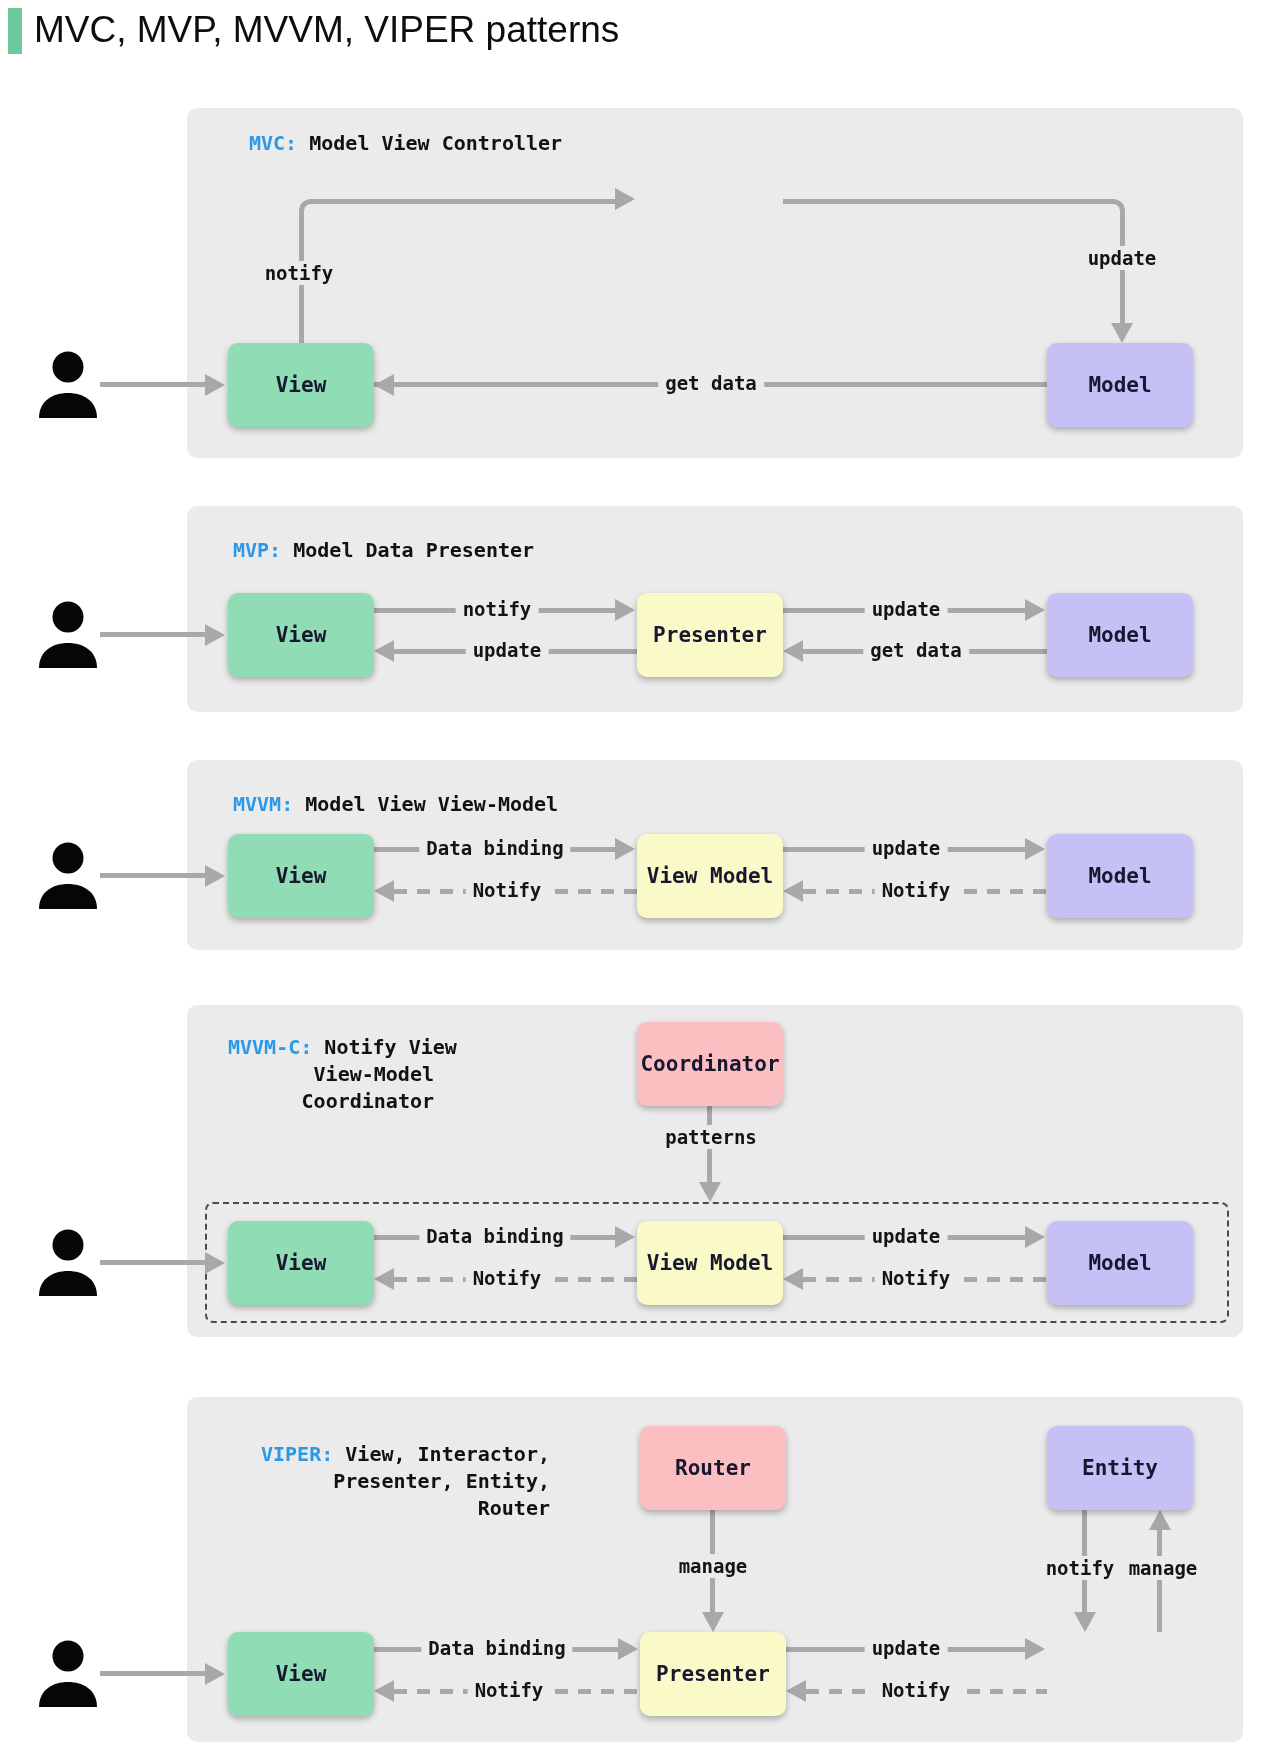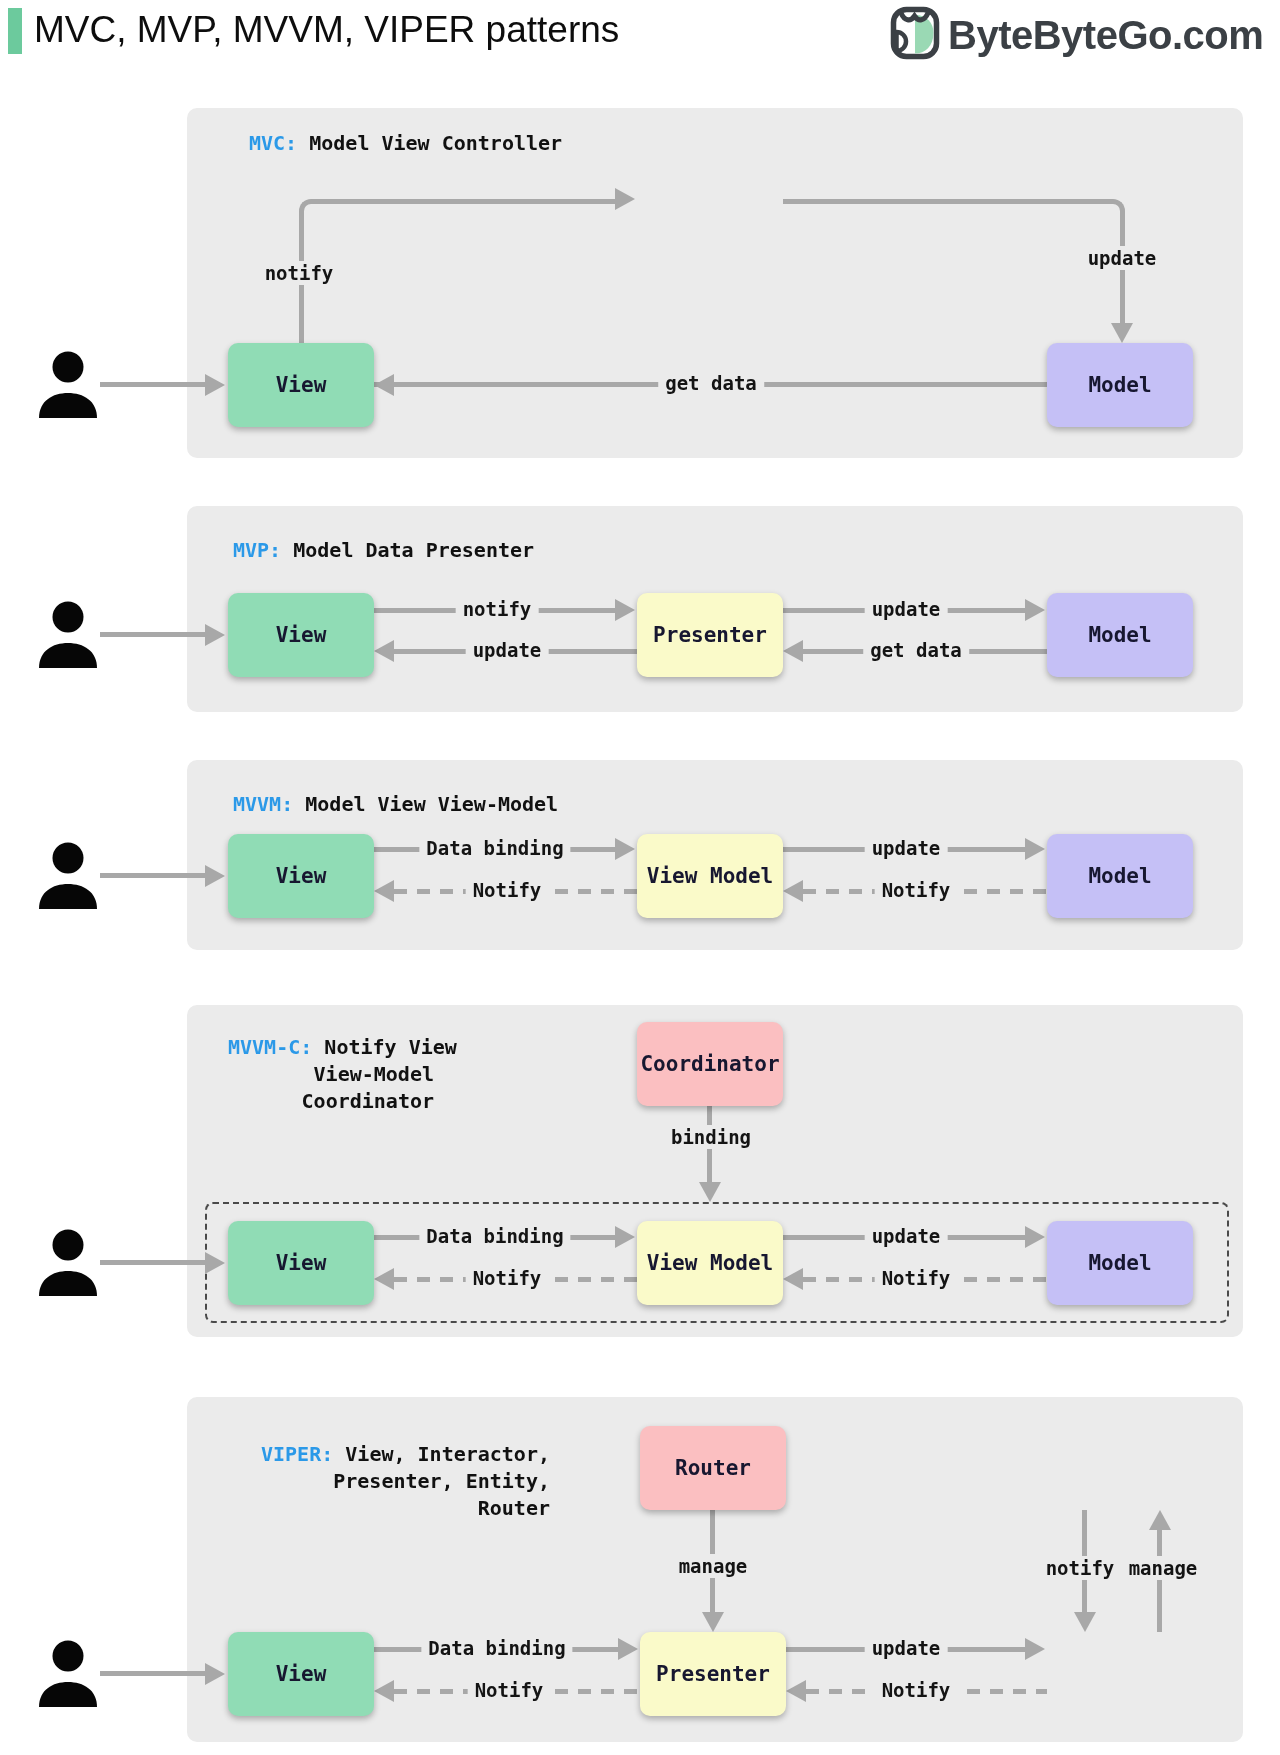--- a/index.html
+++ b/index.html
@@ -45,31 +45,20 @@
   .dashed-group{position:absolute;border:2px dashed #4a4a4a;border-radius:8px;z-index:0;}
   .person{position:absolute;z-index:2;}
 </style>
 </head>
 <body>
 
 <div id="page">
 
   <div class="accent-bar"></div>
   <div class="main-title">MVC, MVP, MVVM, VIPER patterns</div>
-  <div class="logo">
-    <span>
-      <svg width="50" height="54" viewBox="0 0 50 54">
-        <rect x="3.5" y="3.5" width="43" height="47" rx="13" fill="#ffffff" stroke="#3b4045" stroke-width="5.5"></rect>
-        <path d="M25 9 C37 9 43.5 17 43.5 27 C43.5 40 35 47.5 25 47.5 Z" fill="#9ad9b4"></path>
-        <path d="M11 7 C14.5 15 20.5 16 24.5 10 C28.5 16 34.5 15 38 7" fill="none" stroke="#3b4045" stroke-width="5" stroke-linecap="round"></path>
-        <path d="M6.5 26 a9.5 9.5 0 0 1 9.5 9.5 a9.5 9.5 0 0 1 -9.5 9.5 z" fill="#ffffff" stroke="#3b4045" stroke-width="4.5"></path>
-      </svg>
-    </span>
-    <span class="logo-text">ByteByteGo.com</span>
-  </div>
 
   <div class="panel" style="top:108px;height:350px;"></div>
   <div class="ptag" style="left:233px;top:130px;padding-left:16px;">
     <span class="blue">MVC:</span>
     <span>Model View Controller</span>
   </div>
   <div class="box green" style="left:228px;top:343px;">View</div>
   <div class="box purple" style="left:1047px;top:343px;">Model</div>
   <div class="elbow elbow-tl" style="left:299px;top:199px;width:318px;height:144px;"></div>
   <div class="ah ah-r" style="left:615px;top:188px;"></div>
@@ -150,21 +139,21 @@
   <div class="panel" style="top:1005px;height:332px;"></div>
   <div class="ptag-block" style="left:228px;top:1034px;width:206px;">
     <div><span class="blue">MVVM-C:</span>
       <span>Notify View</span></div>
     <div>View-Model</div>
     <div>Coordinator</div>
   </div>
   <div class="box pink" style="left:637px;top:1022px;">Coordinator</div>
   <div class="vline" style="left:707px;top:1106px;height:76px;"></div>
   <div class="ah ah-d" style="left:699px;top:1182px;"></div>
-  <div class="albl" style="left:711px;top:1125px;">binding</div>
+  <div class="albl" style="left:711px;top:1125px;">patterns</div>
   <div class="dashed-group" style="left:205px;top:1202px;width:1020px;height:117px;"></div>
   <div class="box green" style="left:228px;top:1221px;">View</div>
   <div class="box yellow" style="left:637px;top:1221px;">View Model</div>
   <div class="box purple" style="left:1047px;top:1221px;">Model</div>
   <div class="hline" style="left:374px;top:1235px;width:243px;"></div>
   <div class="ah ah-r" style="left:615px;top:1226px;"></div>
   <div class="albl" style="left:495px;top:1224px;">Data binding</div>
   <div class="hdash" style="left:394px;top:1277px;width:243px;"></div>
   <div class="ah ah-l" style="left:374px;top:1268px;"></div>
   <div class="albl" style="left:507px;top:1266px;">Notify</div>
@@ -184,20 +173,21 @@
   <div class="ah ah-r" style="left:205px;top:1252px;"></div>
 
   <div class="panel" style="top:1397px;height:345px;"></div>
   <div class="ptag-block" style="left:232px;top:1441px;width:318px;">
     <div><span class="blue">VIPER:</span>
       <span>View, Interactor,</span></div>
     <div>Presenter, Entity,</div>
     <div>Router</div>
   </div>
   <div class="box pink" style="left:640px;top:1426px;">Router</div>
+  <div class="box purple" style="left:1047px;top:1426px;">Entity</div>
   <div class="vline" style="left:710px;top:1510px;height:102px;"></div>
   <div class="ah ah-d" style="left:702px;top:1612px;"></div>
   <div class="albl" style="left:713px;top:1554px;">manage</div>
   <div class="vline" style="left:1082px;top:1510px;height:102px;"></div>
   <div class="ah ah-d" style="left:1074px;top:1612px;"></div>
   <div class="albl" style="left:1080px;top:1556px;">notify</div>
   <div class="vline" style="left:1157px;top:1530px;height:102px;"></div>
   <div class="ah ah-u" style="left:1149px;top:1510px;"></div>
   <div class="albl" style="left:1163px;top:1556px;">manage</div>
   <div class="box green" style="left:228px;top:1632px;">View</div>

